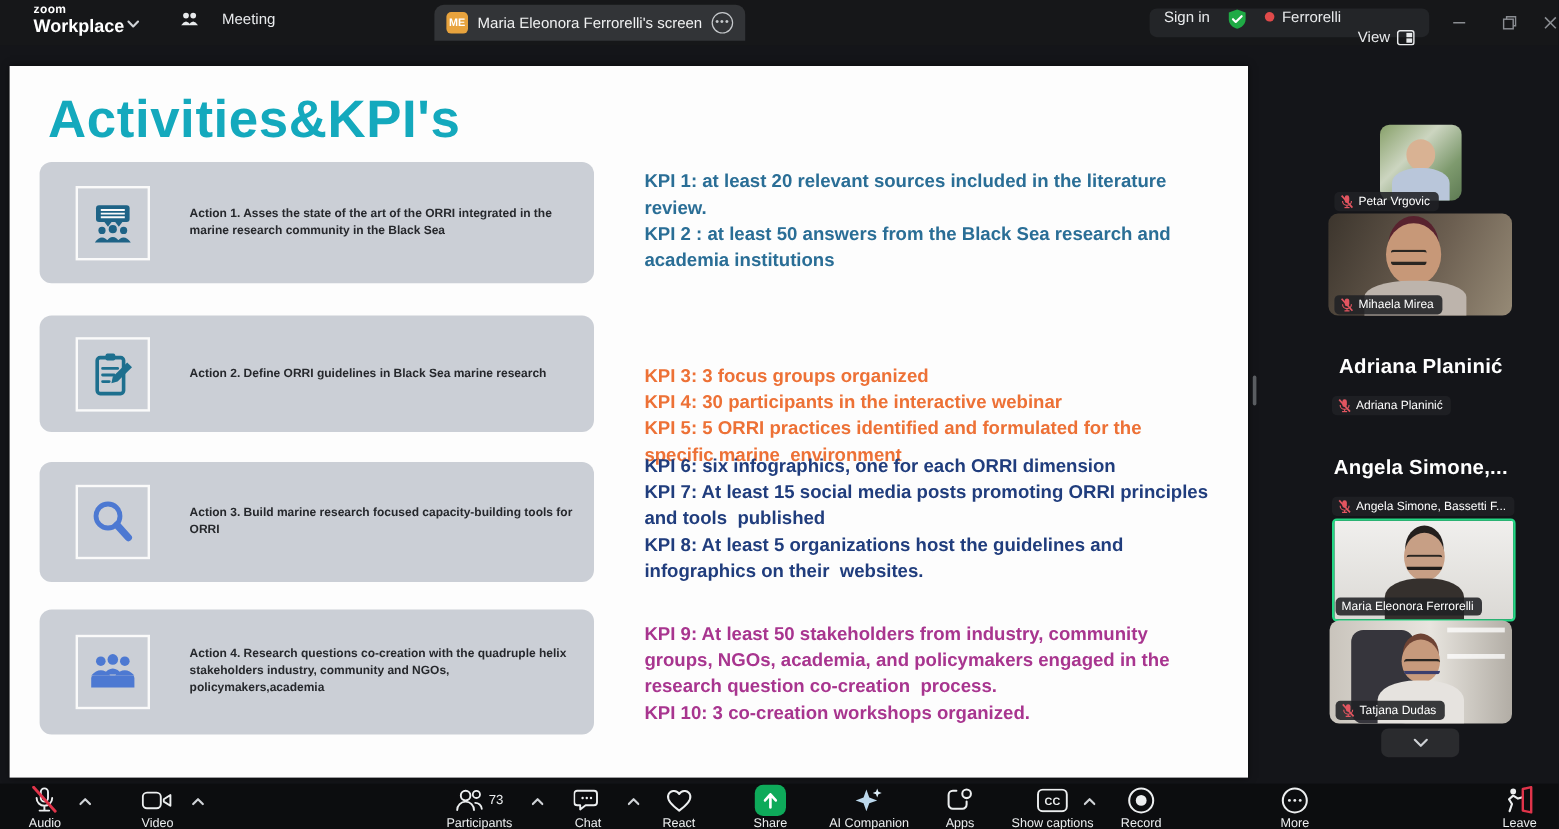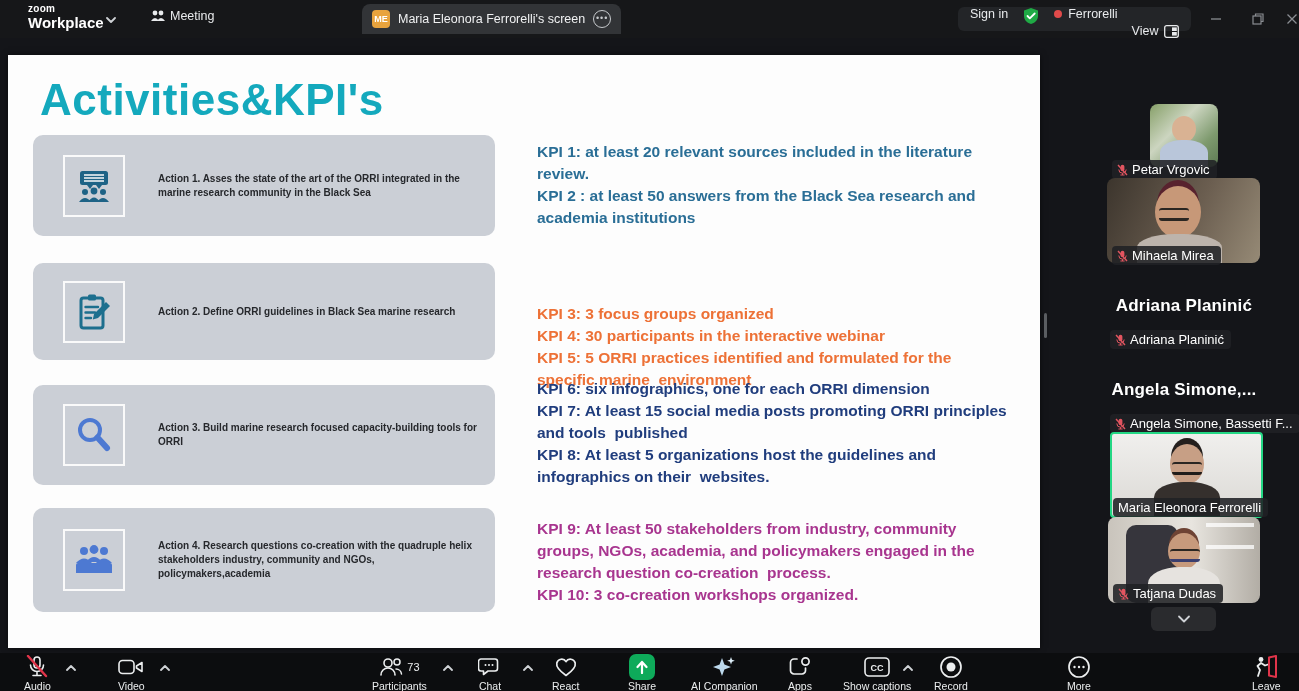--- a/index.html
+++ b/index.html
@@ -6,21 +6,21 @@
   #app{position:relative;width:1299px;height:691px;overflow:hidden;
        font-family:"Liberation Sans",sans-serif;background:#141519;}
   .abs{position:absolute;}
 
   
   #topbar{left:0;top:0;width:1299px;height:38px;background:#161719;}
   .logo-wrap{left:28px;top:4px;color:#fff;line-height:1;}
   .logo-top{font-size:10px;font-weight:bold;letter-spacing:.3px;}
   .logo-bottom{font-size:15px;font-weight:bold;margin-top:1px;}
   .chev{width:10px;height:10px;fill:none;stroke:#cfd2d6;stroke-width:1.8;stroke-linecap:round;stroke-linejoin:round;}
-  .tab{display:flex;align-items:center;gap:4px;color:#e8eaec;font-size:12.5px;}
+  .tab{display:flex;align-items:center;gap:19px;color:#e8eaec;font-size:12.5px;}
   #meeting-tab{left:150px;top:9px;}
   #share-tab{left:362px;top:4px;height:30px;background:#323437;border-radius:8px 8px 0 0;
              padding:0 10px;display:flex;align-items:center;gap:8px;color:#f0f1f2;font-size:12.5px;}
   .me-badge{width:18px;height:18px;border-radius:4px;background:#e8a33d;color:#fff;font-size:9px;font-weight:bold;
             display:flex;align-items:center;justify-content:center;}
   .dots-circle{width:16px;height:16px;border:1.4px solid #c6c9cc;border-radius:50%;display:flex;align-items:center;justify-content:center;}
   .dots-circle span{color:#c6c9cc;font-size:9px;letter-spacing:1px;line-height:0;margin-top:-3px;}
   #status-group{left:958px;top:7px;height:24px;background:#232528;border-radius:6px;display:flex;
                 padding:0 12px;gap:14px;color:#e8eaec;font-size:12.5px;}
   .rec-dot{width:8px;height:8px;border-radius:50%;background:#e04a4a;display:inline-block;margin-right:6px;}
@@ -50,21 +50,21 @@
   .petar-body{left:10px;top:36px;width:48px;height:28px;background:#b9c6da;}
   .mihaela-head{left:48px;top:8px;width:46px;height:52px;background:#c79878;box-shadow:0 -8px 0 -2px #58222e;}
   .mihaela-body{left:30px;top:56px;width:85px;height:30px;background:#bdb4ac;}
   .maria-head{left:58px;top:10px;width:34px;height:40px;background:#c79f85;box-shadow:0 -7px 0 -1px #241f1d;}
   .maria-body{left:42px;top:48px;width:66px;height:34px;background:#35302d;}
   .tatjana-head{left:60px;top:16px;width:32px;height:36px;background:#c79a7c;box-shadow:0 -6px 0 -1px #6e4334;}
   .tatjana-body{left:40px;top:50px;width:72px;height:36px;background:#e6e3df;}
   .chair{position:absolute;left:18px;top:8px;width:52px;height:78px;background:#36353c;border-radius:10px;}
   .shelf{position:absolute;background:rgba(255,255,255,.75);}
   .glasses{position:absolute;width:30px;height:8px;border-top:2px solid #2a2622;}
-  .pill{position:absolute;background:rgba(32,33,36,.88);color:#fff;font-size:13px;border-radius:4px;
+  .pill{position:absolute;background:rgba(32,33,36,.88);color:#fff;font-size:10px;border-radius:4px;
         padding:2px 7px 2px 5px;display:flex;align-items:center;gap:4px;white-space:nowrap;}
   .big-name{position:absolute;width:220px;text-align:center;color:#fff;font-size:17px;font-weight:bold;letter-spacing:.2px;}
   .mic-slash{position:relative;width:11px;height:12px;flex:0 0 auto;}
   #collapse-btn{left:1151px;top:607px;width:65px;height:24px;background:#2a2b2e;border-radius:6px;
                 display:flex;align-items:center;justify-content:center;}
 
   
   #toolbar{left:0;top:653px;width:1299px;height:38px;background:#0c0d0f;}
   .tb-item{position:absolute;top:2px;display:flex;flex-direction:column;align-items:center;color:#eceeef;}
   .tb-icon{height:24px;display:flex;align-items:center;justify-content:center;}

